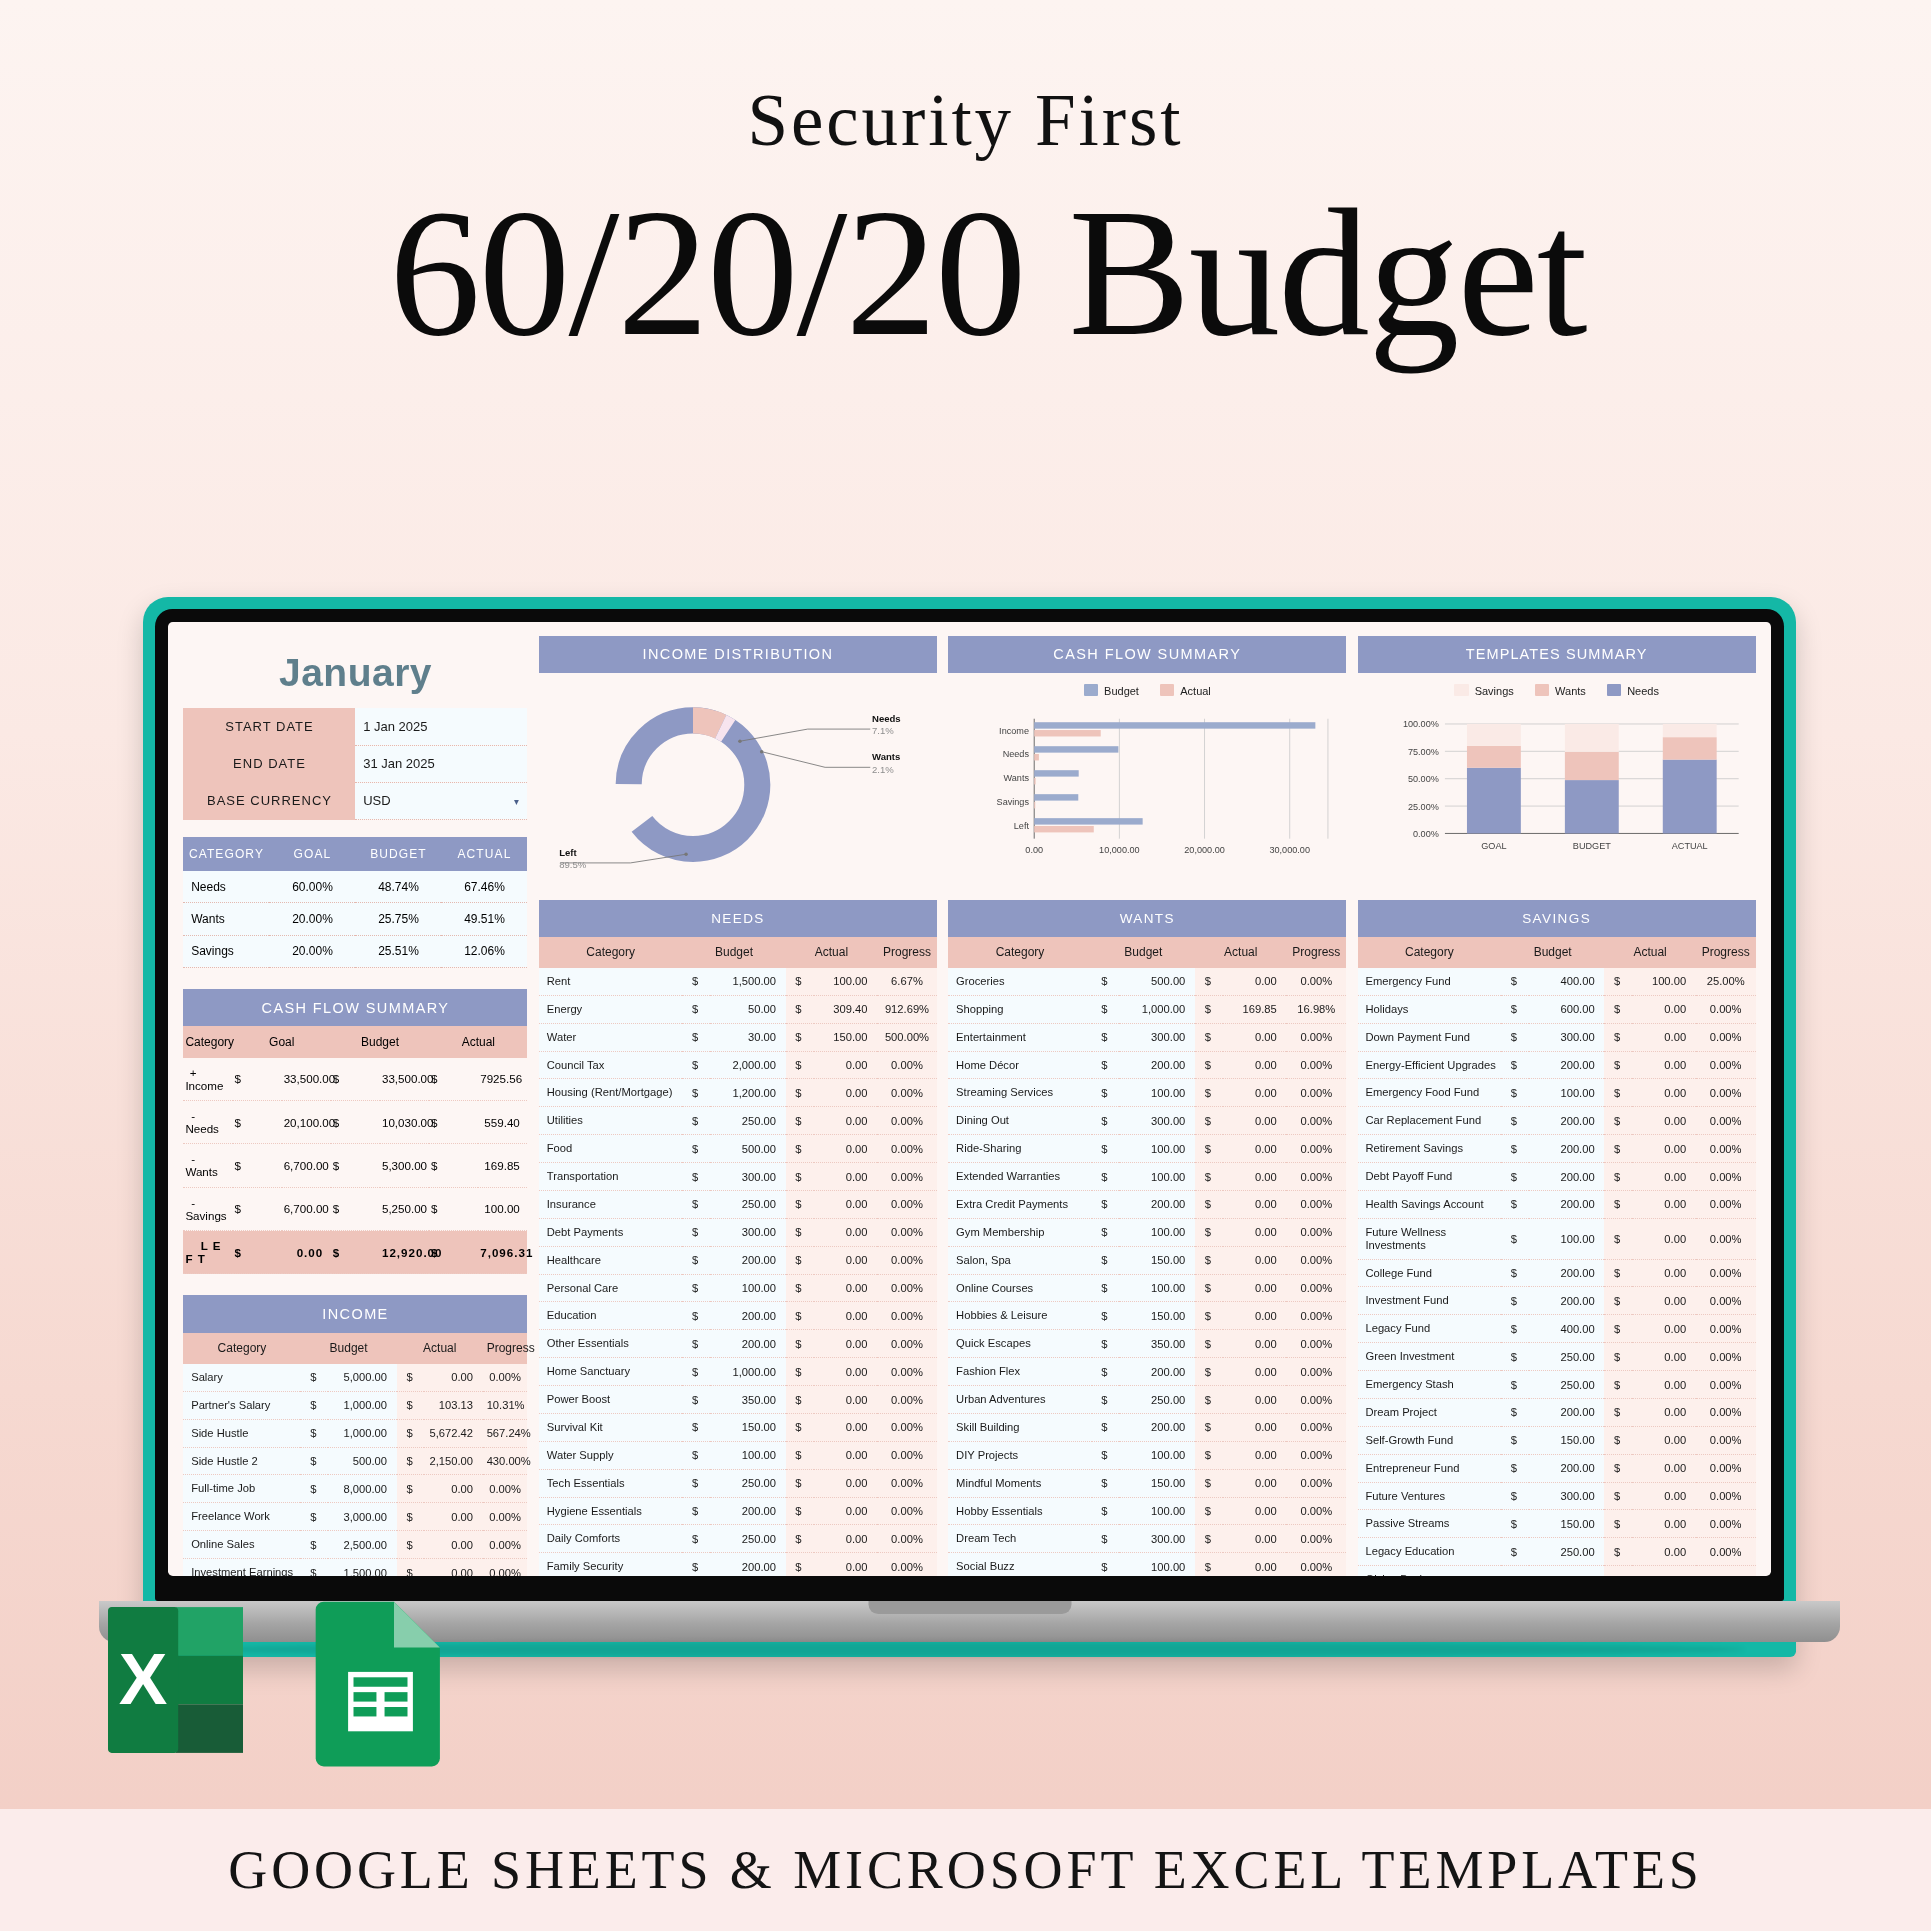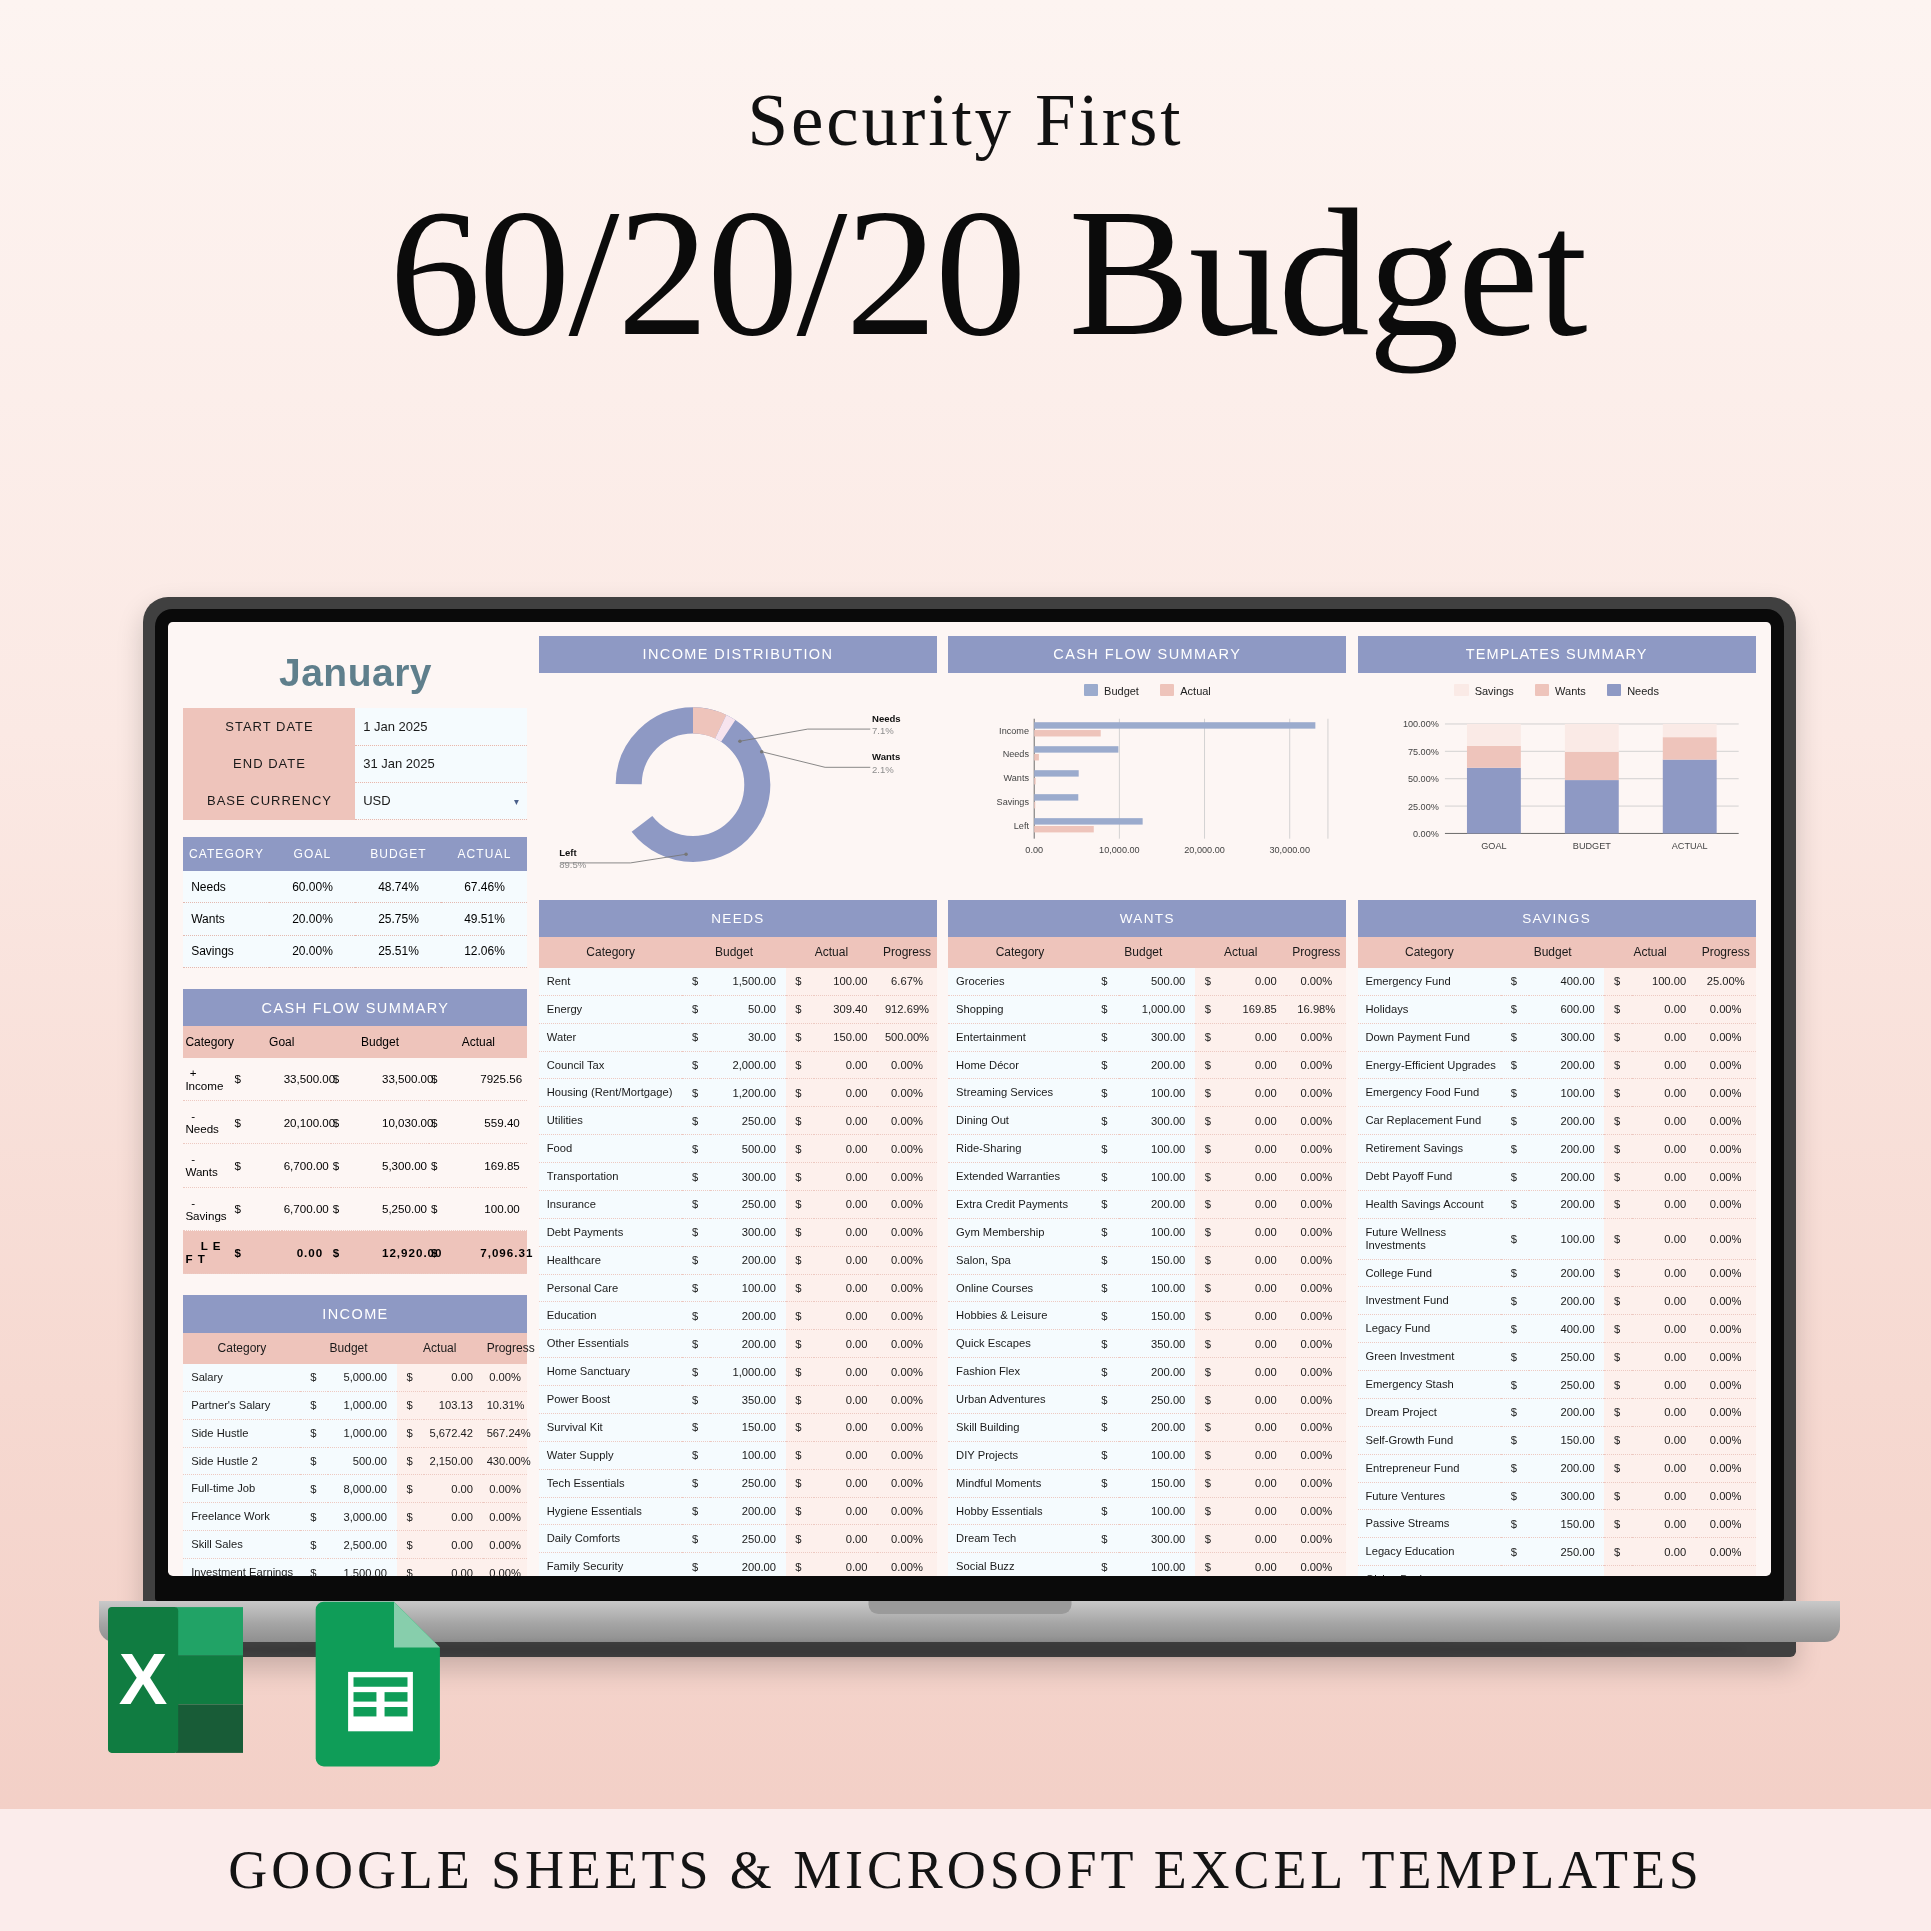--- a/index.html
+++ b/index.html
@@ -18,21 +18,21 @@
     font-family:"Liberation Serif", serif; font-size:183px; line-height:1.05; color:#0b0b0b;
     margin-top:13.5px; letter-spacing:-1.9px;padding-left:44px;
   }
   .hdr .sub {
     font-family:"Liberation Serif", serif; font-size:42px; letter-spacing:1px; color:#1a1a1a;
     margin-top:50px;
   }
   
   .laptop { position:absolute; left:143px; top:597px; width:1653px; }
   .lid {
-    background:#404040; border-radius:25px 25px 5.8px 5.8px; padding:11.6px 11.6px 0 11.6px;
+    background:#14b8a6; border-radius:25px 25px 5.8px 5.8px; padding:11.6px 11.6px 0 11.6px;
     box-shadow:0 11.6px 27px rgba(0,0,0,.18);
   }
   .bezel { background:#0a0a0a; border-radius:17.4px 17.4px 2.9px 2.9px; padding:13.5px 13.5px 25px 13.5px; }
   .screen { background:#fdf6f4; border-radius:4.8px; overflow:hidden; height:954px; padding:13.5px 15.4px 0 15.4px; }
   .base {
     height:41px; margin:0 -56px; background:linear-gradient(180deg,#c9c9c9,#a5a5a5 55%,#8f8f8f);
     border-radius:0 0 15.4px 15.4px; position:relative;
   }
   .notch { position:absolute; left:50%; transform:translateX(-50%); top:0; width:203px; height:12.6px;
            background:#9a9a9a; border-radius:0 0 9.7px 9.7px; }
@@ -307,21 +307,21 @@
                     </tr>
                     <tr>
                       <td class="cat">Freelance Work</td>
                       <td class="cur">$</td>
                       <td class="num">3,000.00</td>
                       <td class="cur altB">$</td>
                       <td class="num altB">0.00</td>
                       <td class="pct">0.00%</td>
                     </tr>
                     <tr>
-                      <td class="cat">Skill Sales</td>
+                      <td class="cat">Online Sales</td>
                       <td class="cur">$</td>
                       <td class="num">2,500.00</td>
                       <td class="cur altB">$</td>
                       <td class="num altB">0.00</td>
                       <td class="pct">0.00%</td>
                     </tr>
                     <tr>
                       <td class="cat">Investment Earnings</td>
                       <td class="cur">$</td>
                       <td class="num">1,500.00</td>

